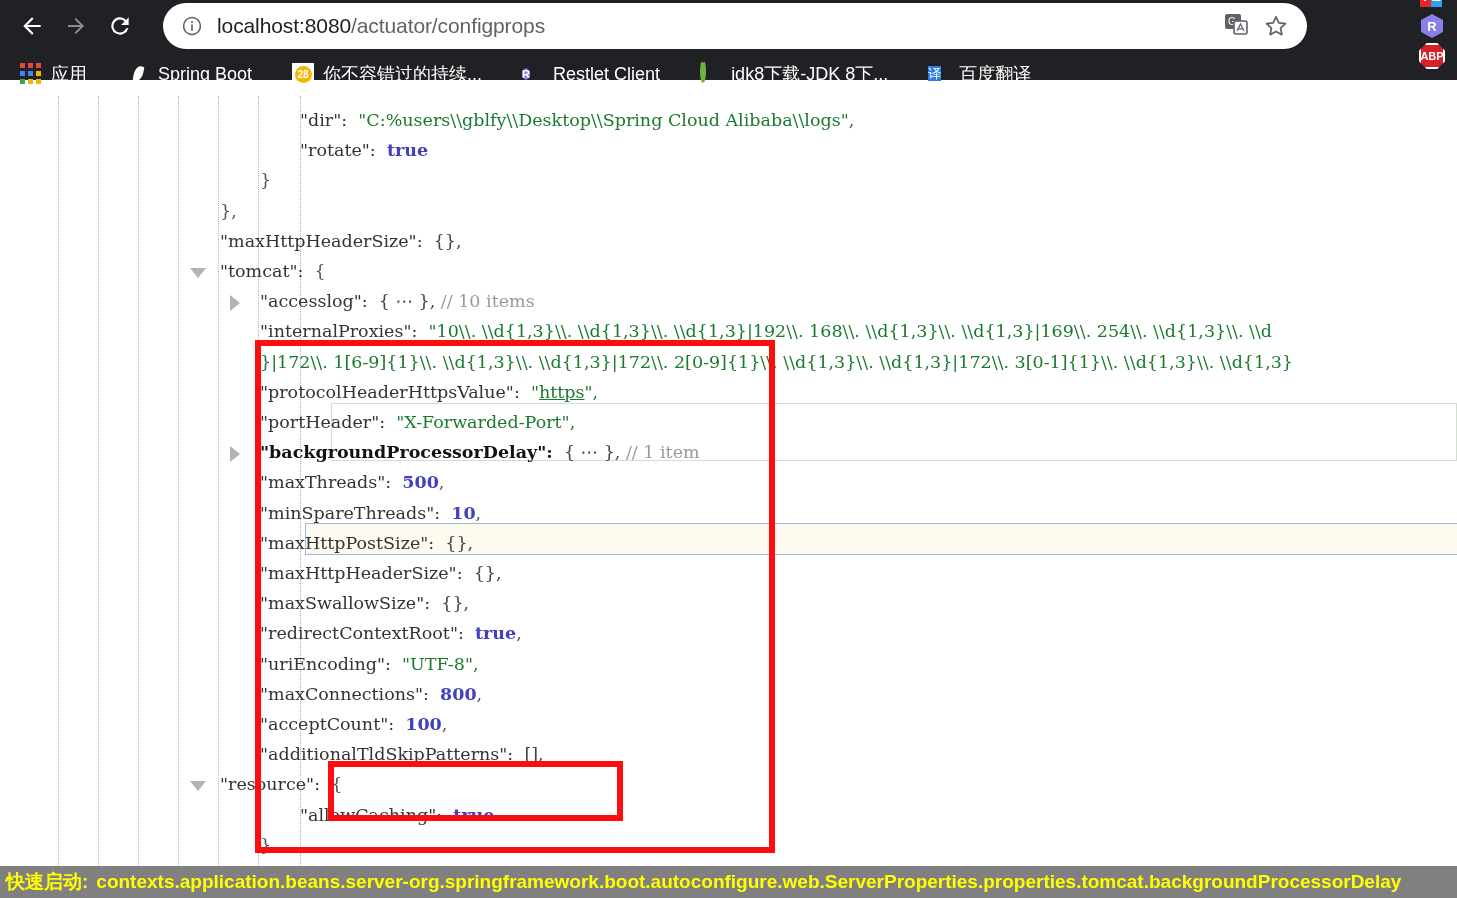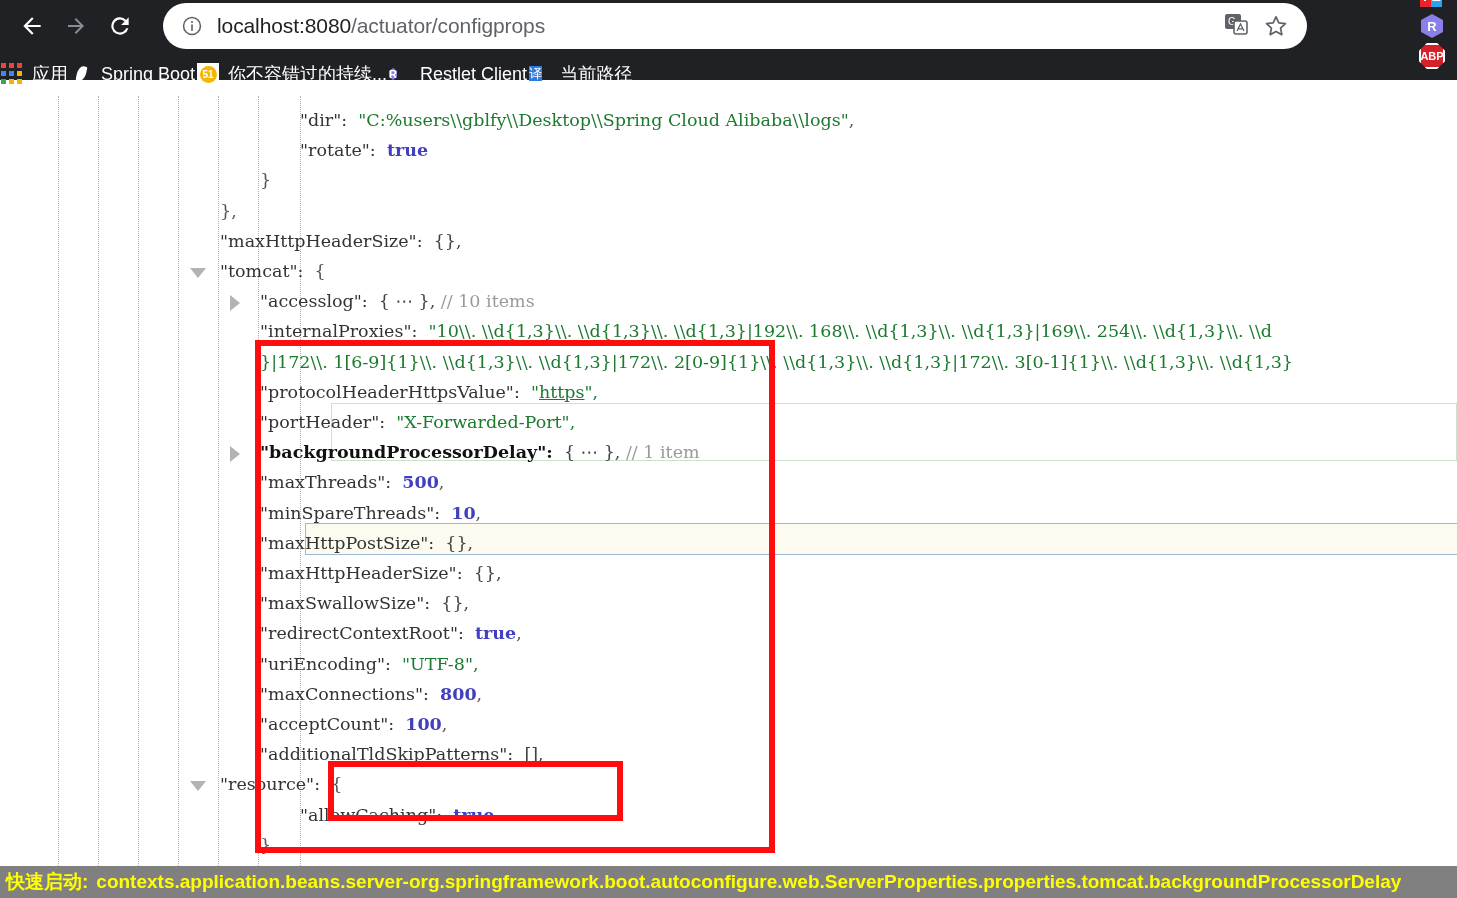--- a/index.html
+++ b/index.html
@@ -93,21 +93,21 @@
   
   #bookmark-bar {
     position: absolute; left: 0; top: 52px;
     width: 1457px; height: 44px;
     display: flex; align-items: center;
     color: #ffffff;
   }
   .bookmark {
     display: flex; align-items: center;
     height: 44px;
-    padding: 0 1px;
+    padding: 0 20px;
     flex: 0 0 auto;
     cursor: default;
     justify-content: space-between;
   }
   .bookmark .bm-label {
     font-size: 18px;
     color: #ffffff;
     margin-left: 9px;
     white-space: nowrap;
     font-family: "Liberation Sans", sans-serif;
@@ -311,37 +311,41 @@
     </div>
 
     <div class="bookmark">
       <span class="bm-ico"><span class="leaf"></span></span>
       <span class="bm-label">Spring Boot</span>
     </div>
 
     <div class="bookmark">
       <span class="bm-ico">
           <span class="badge51">
-            <b>51</b>
+            <b>28</b>
           </span>
         </span>
       <span class="bm-label">你不容错过的持续...</span>
     </div>
 
 
 
     <div class="bookmark">
       <span class="bm-ico"><span class="rhex">R</span></span>
       <span class="bm-label">Restlet Client</span>
     </div>
 
+    <div class="bookmark">
+      <span class="bm-ico"><span class="jdkico"></span></span>
+      <span class="bm-label">jdk8下载-JDK 8下...</span>
+    </div>
 
     <div class="bookmark">
       <span class="bm-ico"><span class="fanyi">译</span></span>
-      <span class="bm-label">当前路径</span>
+      <span class="bm-label">百度翻译</span>
     </div>
   </div>
 </div>
 
 <div id="page-content">
   <div id="indent-guides">
       <div class="indent-guide" style="left: 58px;"></div>
       <div class="indent-guide" style="left: 98px;"></div>
       <div class="indent-guide" style="left: 138px;"></div>
       <div class="indent-guide" style="left: 178px;"></div>

